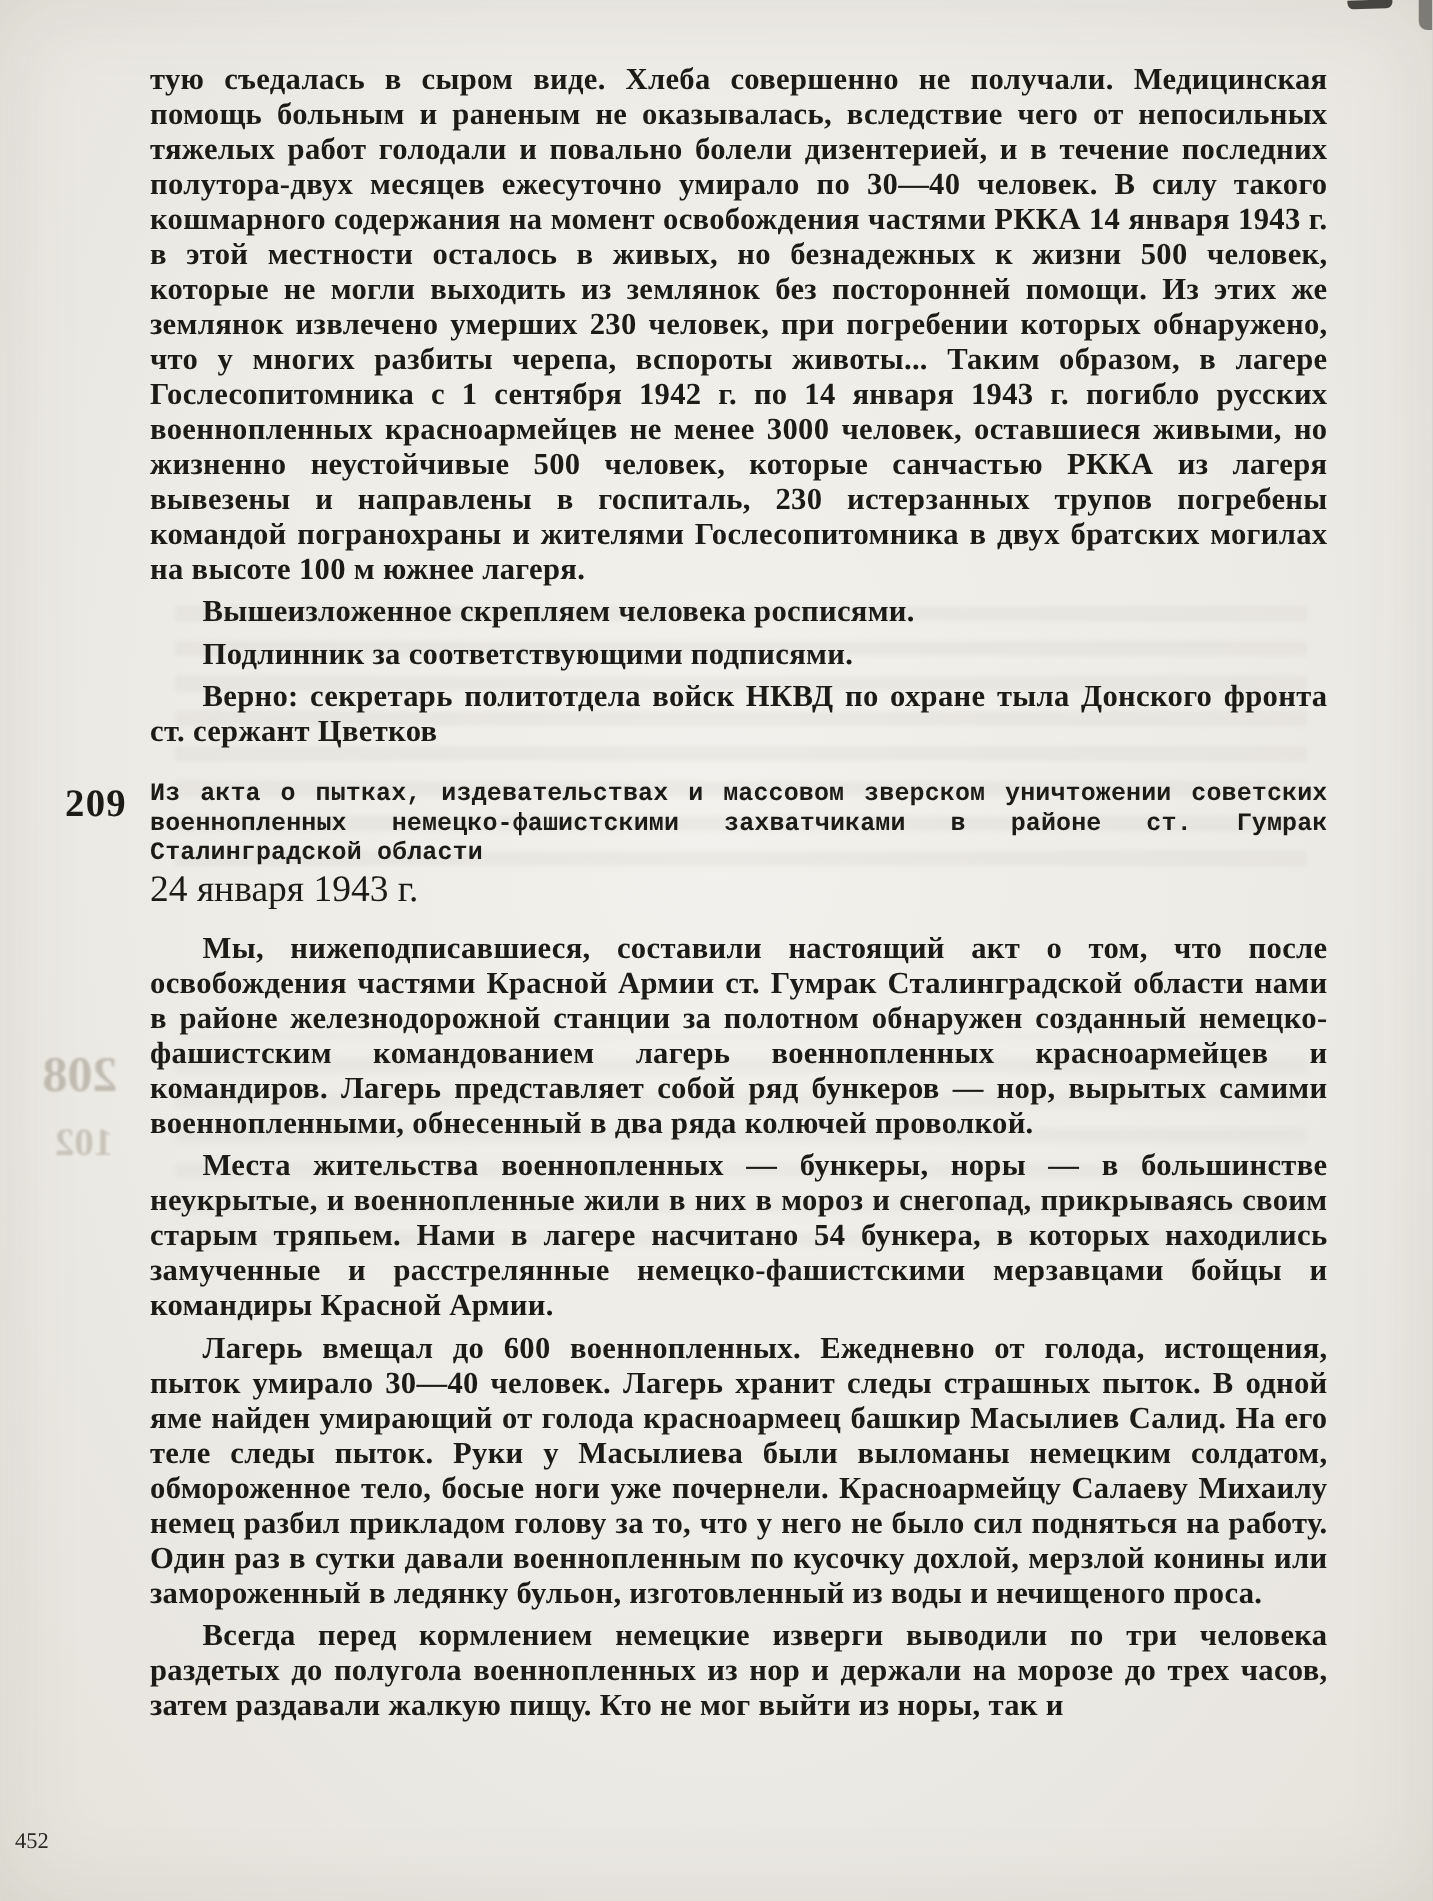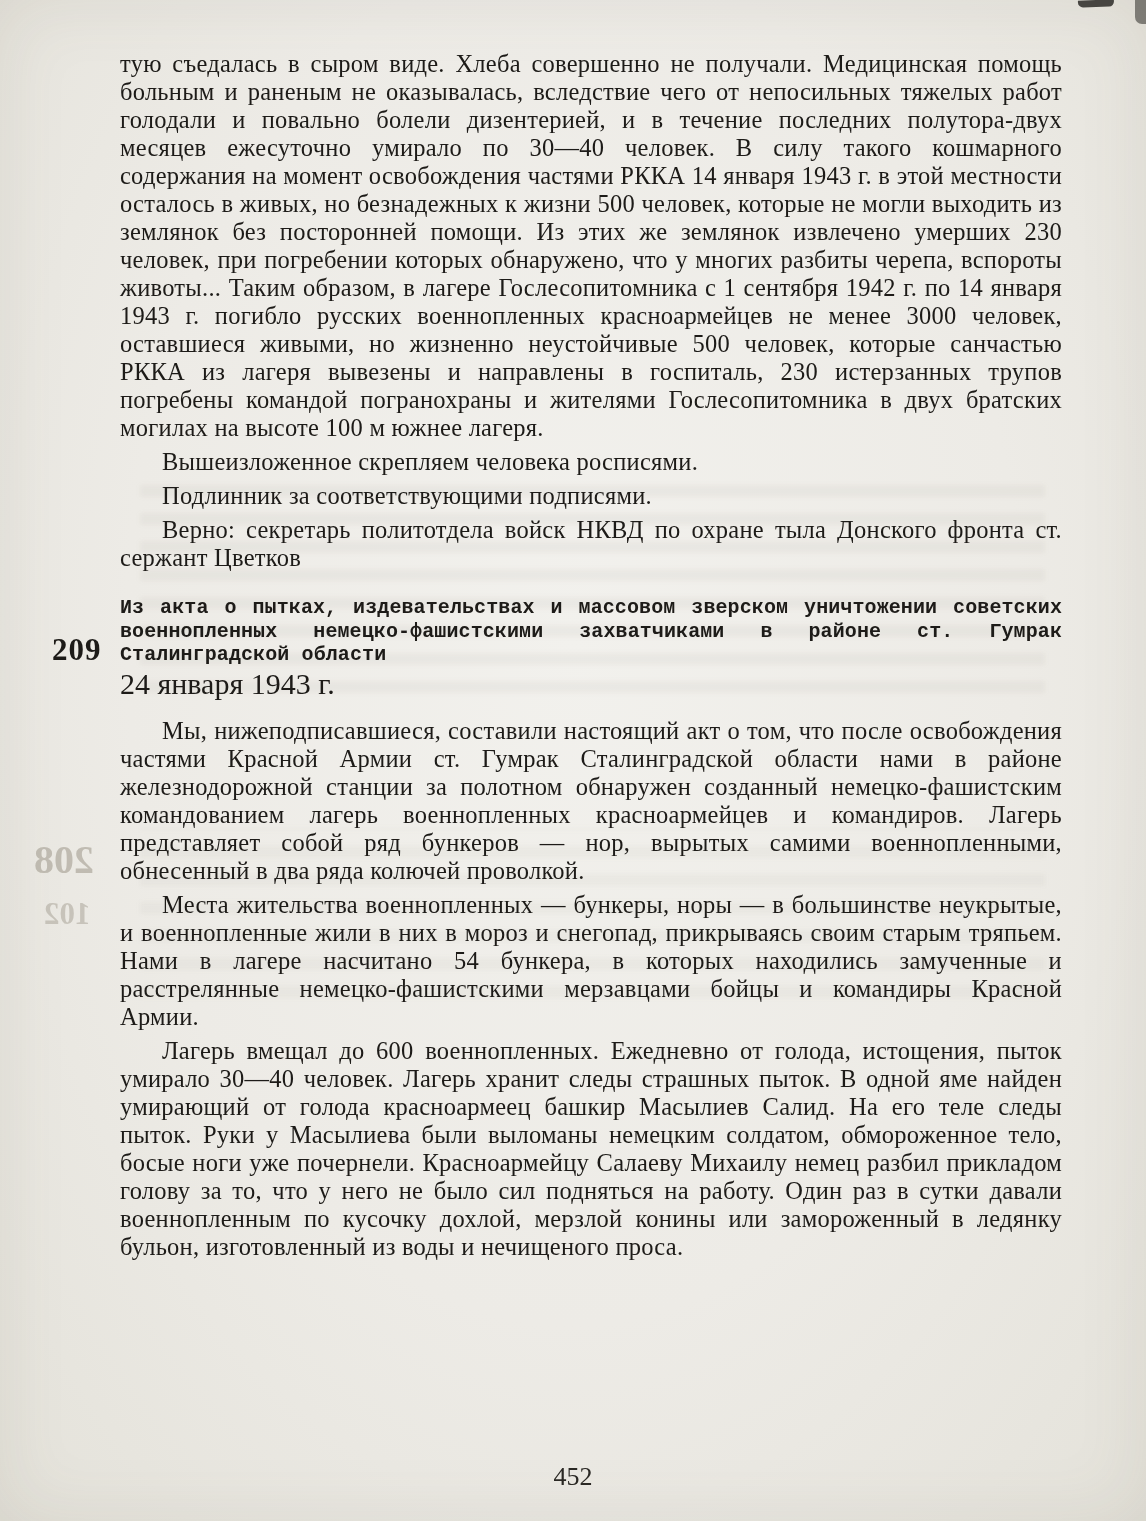--- a/index.html
+++ b/index.html
@@ -27,59 +27,58 @@
     width: 942px;
   }
 
   p.body {
     font-size: 24.5px;
     line-height: 28px;
     text-align: justify;
     margin: 0 0 6px 0;
     text-indent: 42px;
     letter-spacing: 0.25px;
+    font-weight: bold;
   }
   p.body.no-indent { text-indent: 0; }
 
   
   .doc-block {
     position: relative;
     margin-top: 24px;
   }
   .doc-number {
     position: absolute;
     left: -68px;
     top: 1px;
     font-size: 31px;
     font-weight: bold;
     letter-spacing: 1px;
-    margin-top: 35px;
   }
   .doc-heading {
     font-size: 20px;
     line-height: 23.5px;
     font-weight: bold;
     text-align: justify;
     letter-spacing: 0.1px;
     font-family: Liberation Mono, monospace;
   }
   .doc-date {
     font-size: 30px;
     line-height: 26px;
     text-align: left;
     margin: 4px 2px 20px 0;
   }
 
   .page-number {
     position: absolute;
-    left: 0;
+    left: 12px;
     right: 0;
     top: 1462px;
-    text-align: center;
-    font-size: 26px;
+    font-size: 18px;
     color: #2a2824;
   }
 
   
   .ghost-number {
     position: absolute;
     transform: scaleX(-1);
     font-weight: bold;
     color: #9d978a;
     filter: blur(0.7px);
@@ -160,18 +159,19 @@
 
     <div class="doc-block">
       <div class="doc-number">209</div>
       <div class="doc-heading">Из акта о пытках, издевательствах и массовом зверском уничтожении советских военнопленных немецко-фашистскими захватчиками в районе ст. Гумрак Сталинградской области</div>
     </div>
     <div class="doc-date">24 января 1943 г.</div>
 
     <p class="body">Мы, нижеподписавшиеся, составили настоящий акт о том, что после освобождения частями Красной Армии ст. Гумрак Сталинградской области нами в районе железнодорожной станции за полотном обнаружен созданный немецко-фашистским командованием лагерь военнопленных красноармейцев и командиров. Лагерь представляет собой ряд бункеров — нор, вырытых самими военнопленными, обнесенный в два ряда колючей проволкой.</p>
     <p class="body">Места жительства военнопленных — бункеры, норы — в большинстве неукрытые, и военнопленные жили в них в мороз и снегопад, прикрываясь своим старым тряпьем. Нами в лагере насчитано 54 бункера, в которых находились замученные и расстрелянные немецко-фашистскими мерзавцами бойцы и командиры Красной Армии.</p>
     <p class="body">Лагерь вмещал до 600 военнопленных. Ежедневно от голода, истощения, пыток умирало 30—40 человек. Лагерь хранит следы страшных пыток. В одной яме найден умирающий от голода красноармеец башкир Масылиев Салид. На его теле следы пыток. Руки у Масылиева были выломаны немецким солдатом, обмороженное тело, босые ноги уже почернели. Красноармейцу Салаеву Михаилу немец разбил прикладом голову за то, что у него не было сил подняться на работу. Один раз в сутки давали военнопленным по кусочку дохлой, мерзлой конины или замороженный в ледянку бульон, изготовленный из воды и нечищеного проса.</p>
+    <p class="body">Всегда перед кормлением немецкие изверги выводили по три человека раздетых до полугола военнопленных из нор и держали на морозе до трех часов, затем раздавали жалкую пищу. Кто не мог выйти из норы, так и</p>
 
   </div>
 
   <div class="page-number">452</div>
 
 </div>
 
 </body></html>

